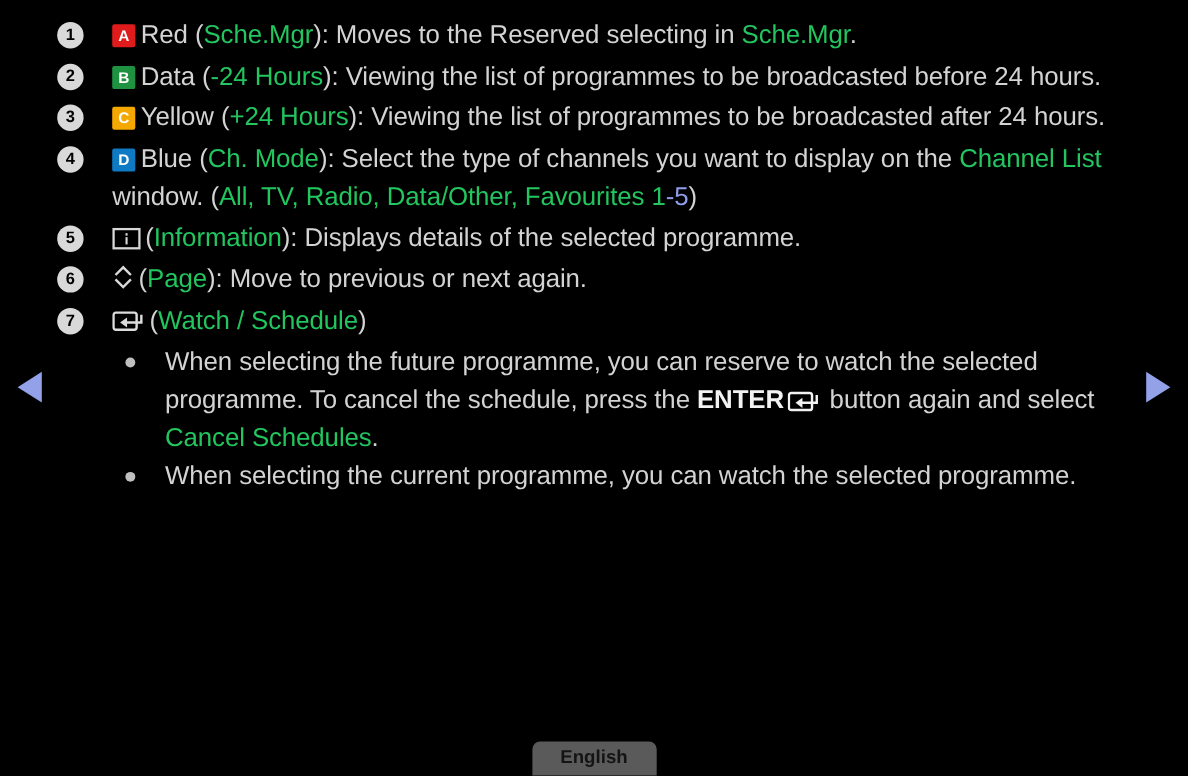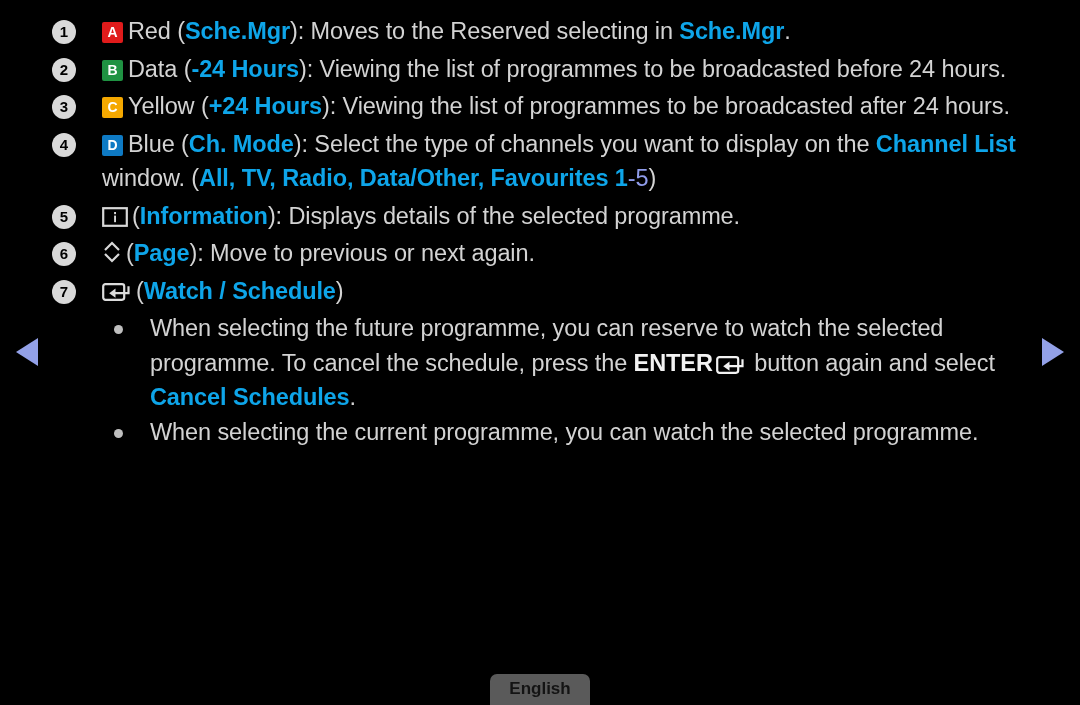--- a/index.html
+++ b/index.html
@@ -86,22 +86,22 @@
     margin-right: 5px;
     font-family: "Liberation Sans", sans-serif;
   }
   .key.red    { background: #e01b1b; }
   .key.green  { background: #1f9242; }
   .key.yellow { background: #f5a800; }
   .key.blue   { background: #0e7ac4; }
 
   
   .hl {
-    color: #0ea5e9;
-    font-weight: bold;
+    color: #22c55e;
+    font-weight: normal;
   }
   .hl-plain {
     color: #8f9ceb;
     font-weight: normal;
   }
   .wh-bold {
     color: #f2f2f2;
     font-weight: bold;
   }
 
@@ -151,21 +151,21 @@
     position: absolute;
     left: 0;
     right: 0;
     bottom: 0;
     height: 36px;
     display: flex;
     justify-content: center;
     align-items: flex-end;
   }
   .lang-chip {
-    width: 100px;
+    width: 113px;
     height: 31px;
     background: #5a5a5a;
     border-radius: 7px 7px 0 0;
     color: #141414;
     font-size: 17px;
     font-weight: bold;
     text-align: center;
     line-height: 30px;
   }
 </style>

